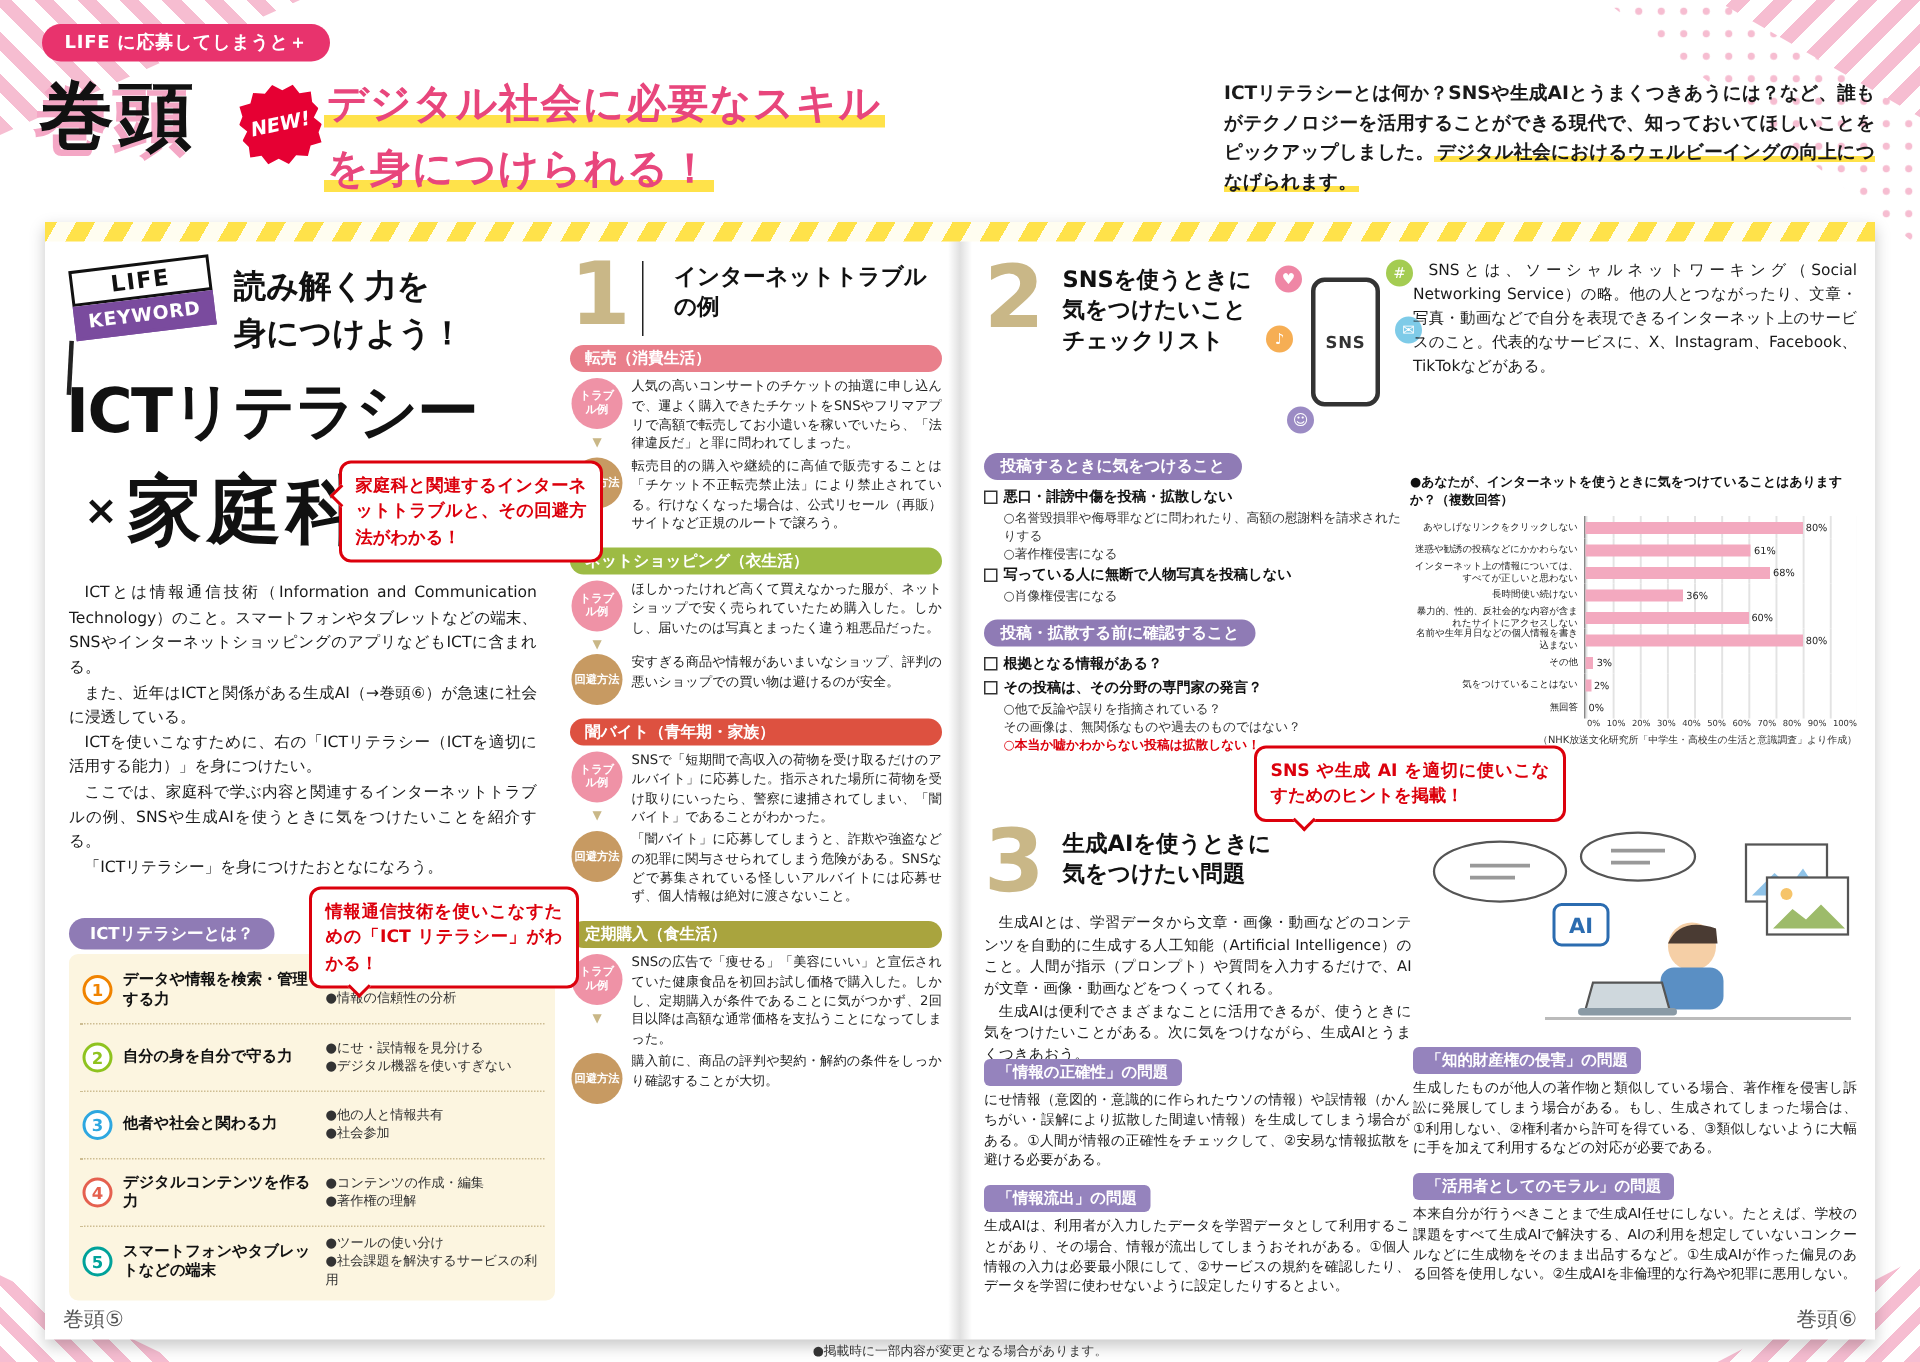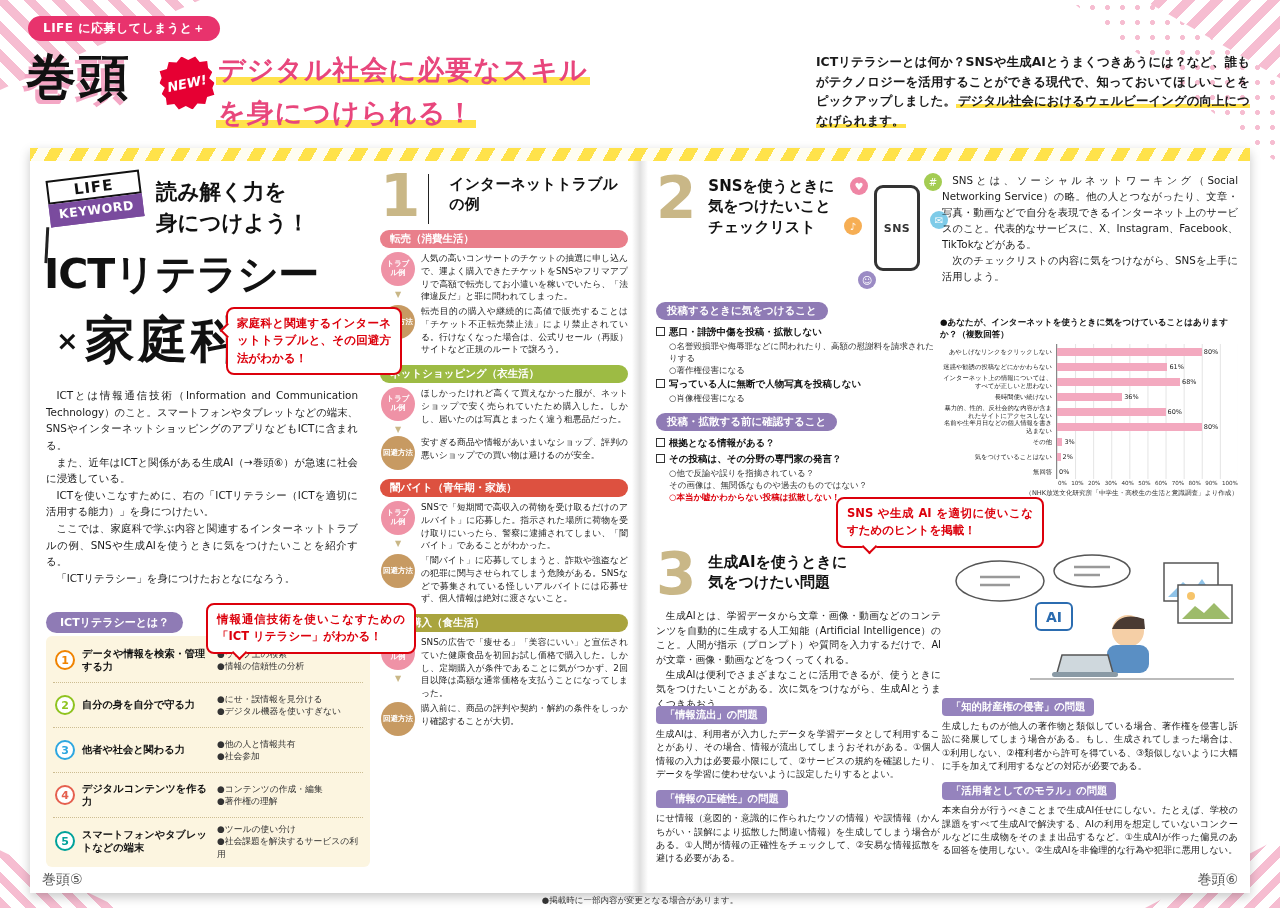--- a/index.html
+++ b/index.html
@@ -69,21 +69,21 @@
   .ict-sub { font-size:50px; font-weight:900; letter-spacing:3px; }
   .bubble { position:absolute; background:#fff; border:2px solid #dc000c; color:#dc000c;
     font-weight:bold; font-size:11.5px; line-height:1.5; border-radius:8px; padding:6px 9px;
     z-index:5; text-align:justify; }
   .bubble::before { content:""; position:absolute; width:9px; height:9px; background:#fff; }
   .bubble-left::before { left:-6.5px; top:16px; border-left:2px solid #dc000c;
     border-bottom:2px solid #dc000c; transform:rotate(45deg); }
   .bubble-down::before { left:26px; bottom:-6.5px; border-right:2px solid #dc000c;
     border-bottom:2px solid #dc000c; transform:rotate(45deg); }
   .bubble1 { left:196px; top:146px; width:176px; }
-  .bubble2 { left:176px; top:442px; width:210px; }
+  .bubble2 { left:176px; top:430px; width:180px; }
   .bubble3 { left:196px; top:336px; width:208px; }
   .intro-block { position:absolute; left:16px; top:226px; width:312px; }
   .intro-block p { font-size:10.4px; line-height:1.6; text-indent:1em; text-align:justify; color:#1a1a1a; }
   
   .lit-table { position:absolute; left:16px; top:450px; width:324px; }
   .lit-header { display:inline-block; background:#8f7bb5; color:#fff; font-size:11px; font-weight:bold;
     padding:3px 14px; border-radius:11px; margin-bottom:3px; }
   .lit-body { background:#fcf5e0; border-radius:6px; padding:2px 7px; }
   .lit-row { display:flex; align-items:center; gap:7px; padding:5px 2px;
     border-bottom:1.5px dotted #cdbd92; min-height:45px; }
@@ -346,21 +346,20 @@
       </div>
       <span class="app-dot d0" style="background: rgb(239, 134, 165);">♥</span>
       <span class="app-dot d1" style="background: rgb(246, 174, 84);">♪</span>
       <span class="app-dot d2" style="background: rgb(164, 204, 82);">#</span>
       <span class="app-dot d3" style="background: rgb(126, 203, 232);">✉</span>
       <span class="app-dot d4" style="background: rgb(155, 139, 196);">☺</span>
     </div>
 
     <div class="sns-desc">
       <p>SNSとは、ソーシャルネットワーキング（Social Networking Service）の略。他の人とつながったり、文章・写真・動画などで自分を表現できるインターネット上のサービスのこと。代表的なサービスに、X、Instagram、Facebook、TikTokなどがある。</p>
-      <p>次のチェックリストの内容に気をつけながら、SNSを上手に活用しよう。</p>
     </div>
 
     <div class="checklist">
       <div class="check-header">投稿するときに気をつけること</div>
       <div class="check-item">
         <span class="checkbox"></span>
         <div>
             <p class="check-label">悪口・誹謗中傷を投稿・拡散しない</p>
           </div>
       </div>
@@ -508,26 +507,26 @@
       <circle cx="186" cy="80" r="16" fill="#f5cfa6"></circle>
       <path d="M170 78 q8 -18 32 -10 l1 10 z" fill="#4a3b33"></path>
       <rect x="165" y="94" width="42" height="28" rx="9" fill="#5a8fc4"></rect>
       <path d="M120 104 h46 l5 18 h-56 z" fill="#cfd8dd" stroke="#555" stroke-width="1.5"></path>
       <rect x="110" y="121" width="66" height="5" rx="2.5" fill="#8a9aa5"></rect>
       <line x1="88" y1="128" x2="292" y2="128" stroke="#bbb" stroke-width="2"></line>
     </svg>
 
     <div class="problems problems-left">
       <div class="problem">
+        <div class="problem-title">「情報の正確性」の問題</div>
+        <p class="problem-body">にせ情報（意図的・意識的に作られたウソの情報）や誤情報（かんちがい・誤解により拡散した間違い情報）を生成してしまう場合がある。①人間が情報の正確性をチェックして、②安易な情報拡散を避ける必要がある。</p>
+      </div>
+      <div class="problem">
         <div class="problem-title">「情報流出」の問題</div>
         <p class="problem-body">生成AIは、利用者が入力したデータを学習データとして利用することがあり、その場合、情報が流出してしまうおそれがある。①個人情報の入力は必要最小限にして、②サービスの規約を確認したり、データを学習に使わせないように設定したりするとよい。</p>
-      </div>
-      <div class="problem">
-        <div class="problem-title">「情報の正確性」の問題</div>
-        <p class="problem-body">にせ情報（意図的・意識的に作られたウソの情報）や誤情報（かんちがい・誤解により拡散した間違い情報）を生成してしまう場合がある。①人間が情報の正確性をチェックして、②安易な情報拡散を避ける必要がある。</p>
       </div>
     </div>
 
     <div class="problems problems-right">
       <div class="problem">
         <div class="problem-title">「知的財産権の侵害」の問題</div>
         <p class="problem-body">生成したものが他人の著作物と類似している場合、著作権を侵害し訴訟に発展してしまう場合がある。もし、生成されてしまった場合は、①利用しない、②権利者から許可を得ている、③類似しないように大幅に手を加えて利用するなどの対応が必要である。</p>
       </div>
       <div class="problem">
         <div class="problem-title">「活用者としてのモラル」の問題</div>

